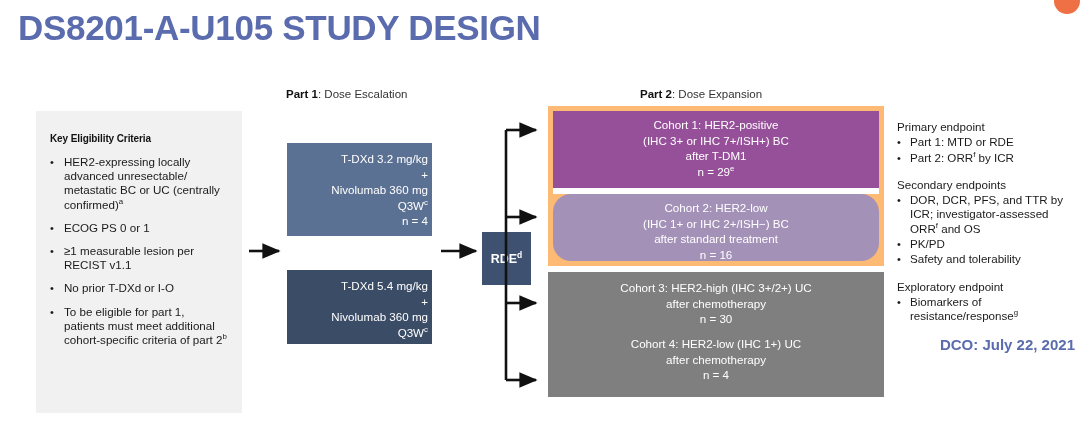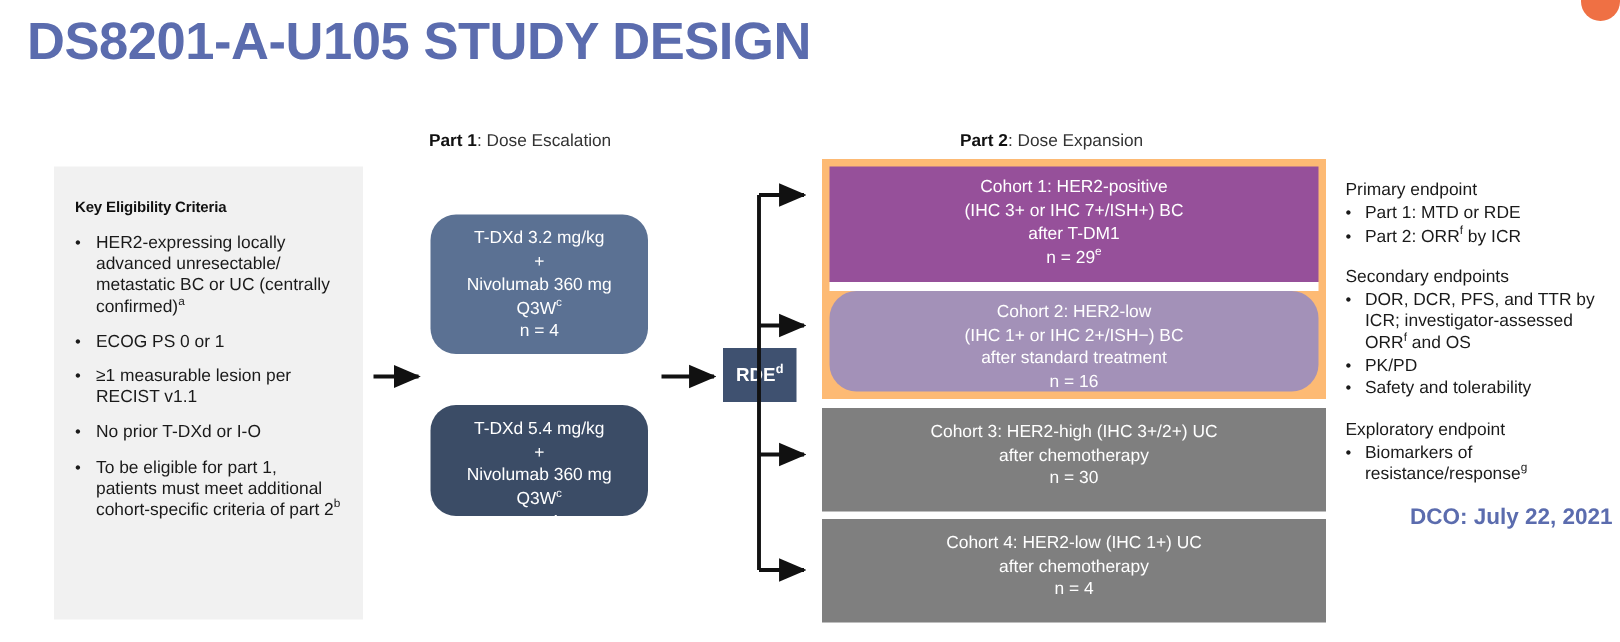--- a/index.html
+++ b/index.html
@@ -93,44 +93,43 @@
   sup { font-size: 0.68em; vertical-align: super; line-height: 0; }
 
   
   .dose-box {
     position: absolute;
     width: 145px;
     box-sizing: border-box;
     color: #ffffff;
     font-size: 11.6px;
     line-height: 15.5px;
-    text-align: center;
-    padding: 8px 16px;
-    border-radius: 17px;
+    text-align: right;
+    padding: 8px 4px;
   }
   #dose-box-1 {
     left: 287px;
     top: 143px;
     height: 93px;
     background: #5b7193;
   }
   #dose-box-2 {
     left: 287px;
     top: 270px;
     height: 74px;
     background: #3b4c66;
   }
 
   
   #rde-box {
     position: absolute;
     left: 482px;
     top: 232px;
     width: 49px;
-    height: 36px;
+    height: 53px;
     background: #3f5170;
     color: #ffffff;
     font-size: 12.5px;
     font-weight: bold;
     display: flex;
     align-items: center;
     justify-content: center;
   }
 
   
@@ -170,21 +169,21 @@
     width: 336px;
     box-sizing: border-box;
     background: #7f7f7f;
     color: #ffffff;
     text-align: center;
     font-size: 11.6px;
     line-height: 15.5px;
     padding: 8px 6px;
   }
   #cohort-3 { top: 272px; height: 69px; }
-  #cohort-4 { top: 346px; height: 69px; }
+  #cohort-4 { top: 328px; height: 69px; }
 
   
   #endpoints-col {
     position: absolute;
     left: 897px;
     top: 120px;
     width: 178px;
     font-size: 11.6px;
     line-height: 14.3px;
     color: #1a1a1a;

